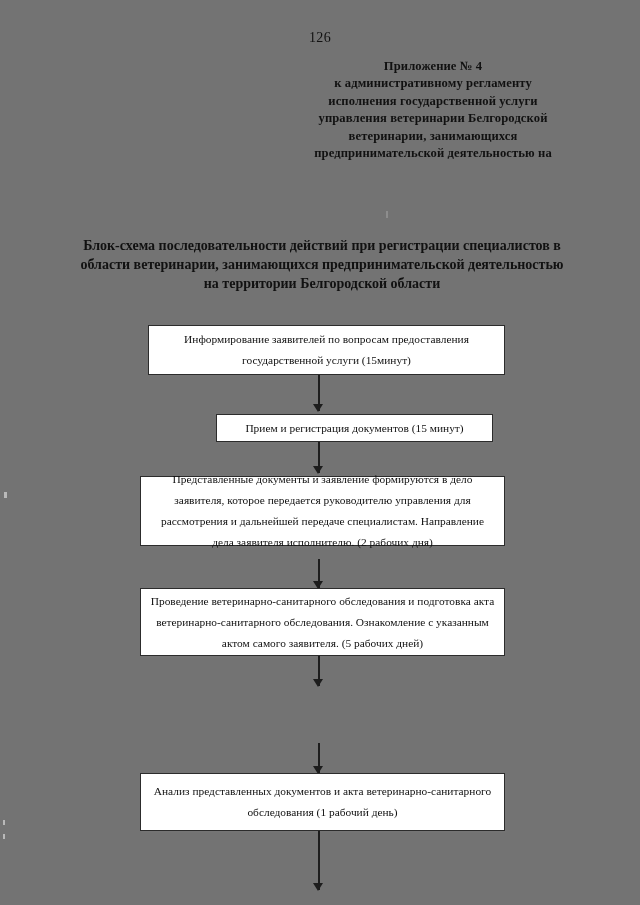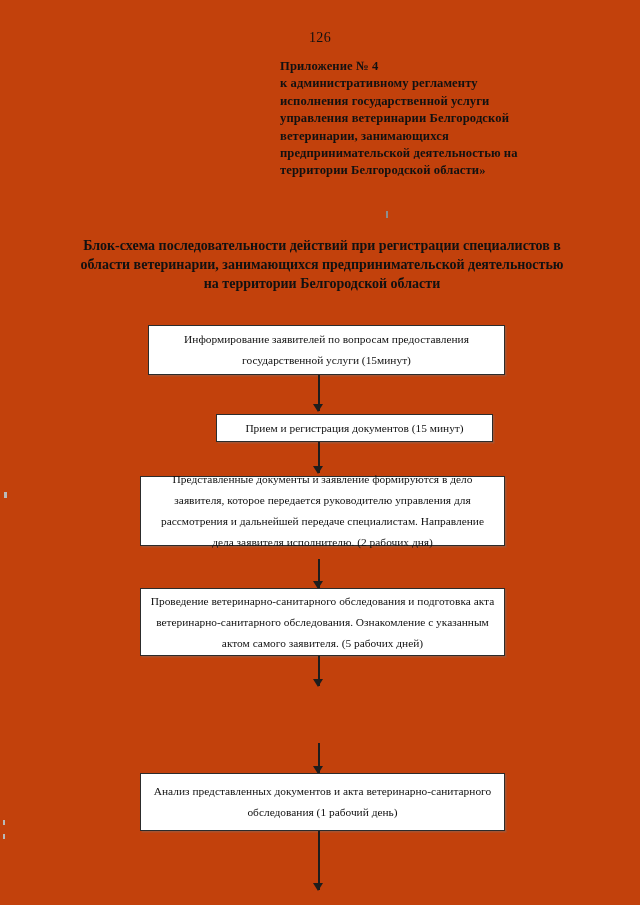--- a/index.html
+++ b/index.html
@@ -9,21 +9,21 @@
     background: #ffffff;
   }
   body {
     font-family: "Liberation Serif", "DejaVu Serif", serif;
     color: #111111;
   }
   #page {
     position: relative;
     width: 640px;
     height: 905px;
-    background: #c2410c;
+    background: #737373;
     overflow: hidden;
   }
 
   
   .scan-mark {
     position: absolute;
     background: #b9b9b9;
   }
   .scan-mark.m1 { left: 4px;  top: 492px; width: 3px; height: 6px; }
   .scan-mark.m2 { left: 3px;  top: 820px; width: 2px; height: 5px; }
@@ -40,20 +40,21 @@
     font-size: 14px;
     letter-spacing: 0.3px;
   }
 
   
   .appendix-header {
     position: absolute;
     top: 58px;
     left: 280px;
     width: 306px;
+    text-align: center;
     font-weight: bold;
     font-size: 12.6px;
     line-height: 17.4px;
     letter-spacing: 0.1px;
   }
   .appendix-header .hl { display: block; white-space: nowrap; }
 
   
   .doc-title {
     position: absolute;
@@ -125,21 +126,20 @@
 
   <div class="page-number">126</div>
 
   <div class="appendix-header">
     <span class="hl">Приложение № 4</span>
     <span class="hl">к административному регламенту</span>
     <span class="hl">исполнения государственной услуги</span>
     <span class="hl">управления ветеринарии Белгородской</span>
     <span class="hl">ветеринарии, занимающихся</span>
     <span class="hl">предпринимательской деятельностью на</span>
-    <span class="hl">территории Белгородской области»</span>
   </div>
 
   <div class="doc-title">Блок-схема последовательности действий при регистрации специалистов в области ветеринарии, занимающихся предпринимательской деятельностью на территории Белгородской области</div>
 
   <div id="flowchart">
 
     <div class="fc-box" style="left:148px; top:325px; width:357px; height:50px;">
       <span class="box-text">Информирование заявителей по вопросам предоставления государственной услуги (15минут)</span>
     </div>
 

